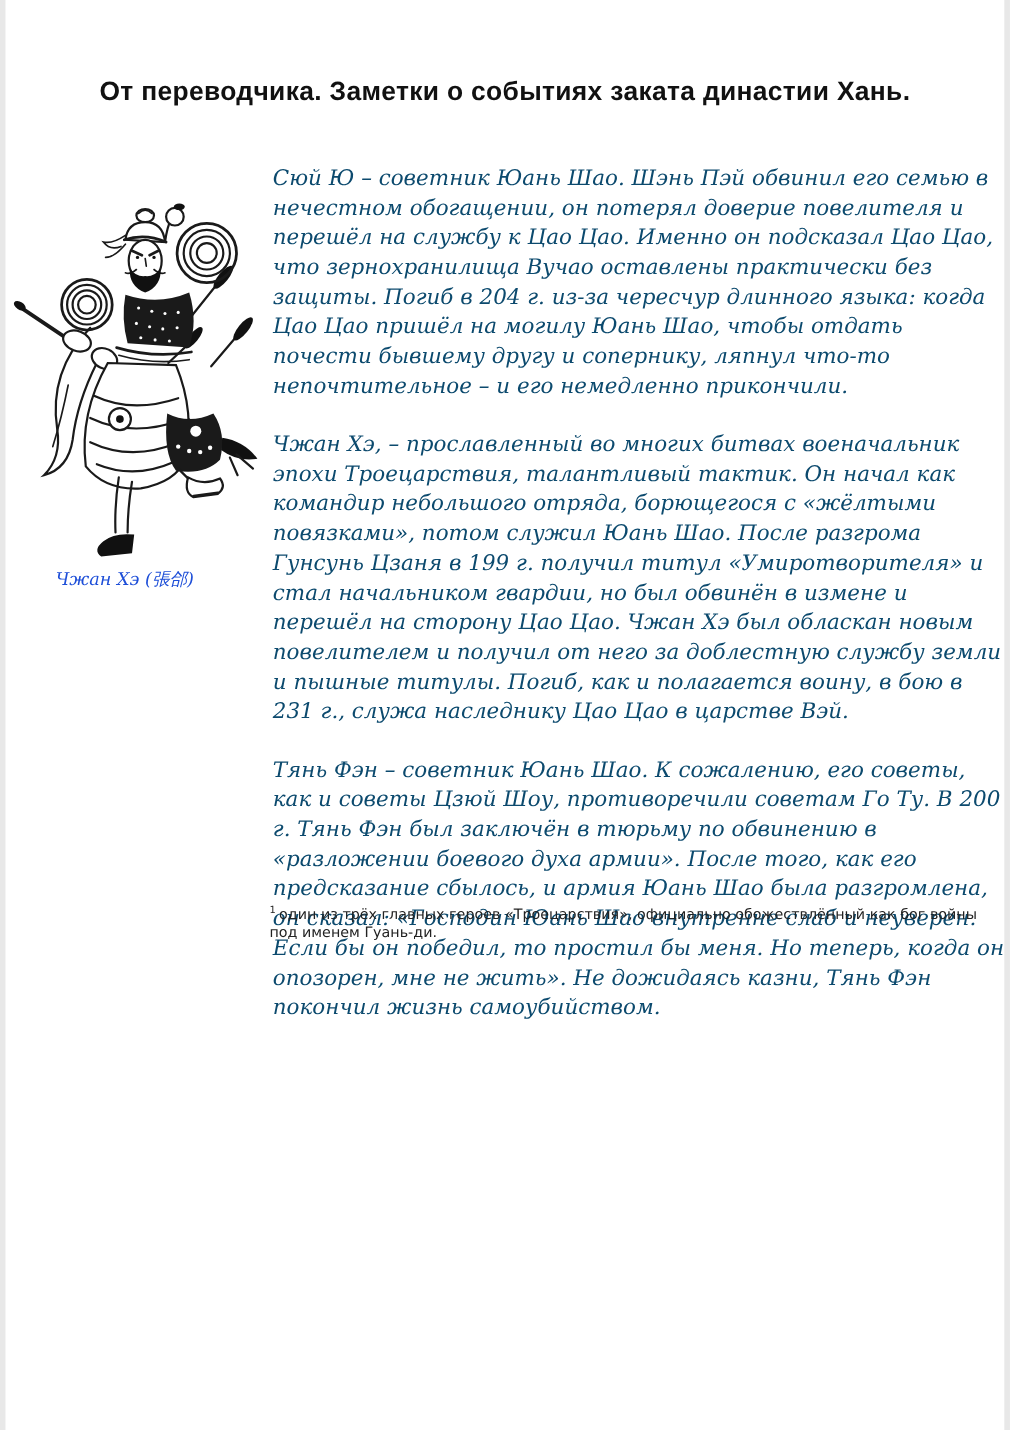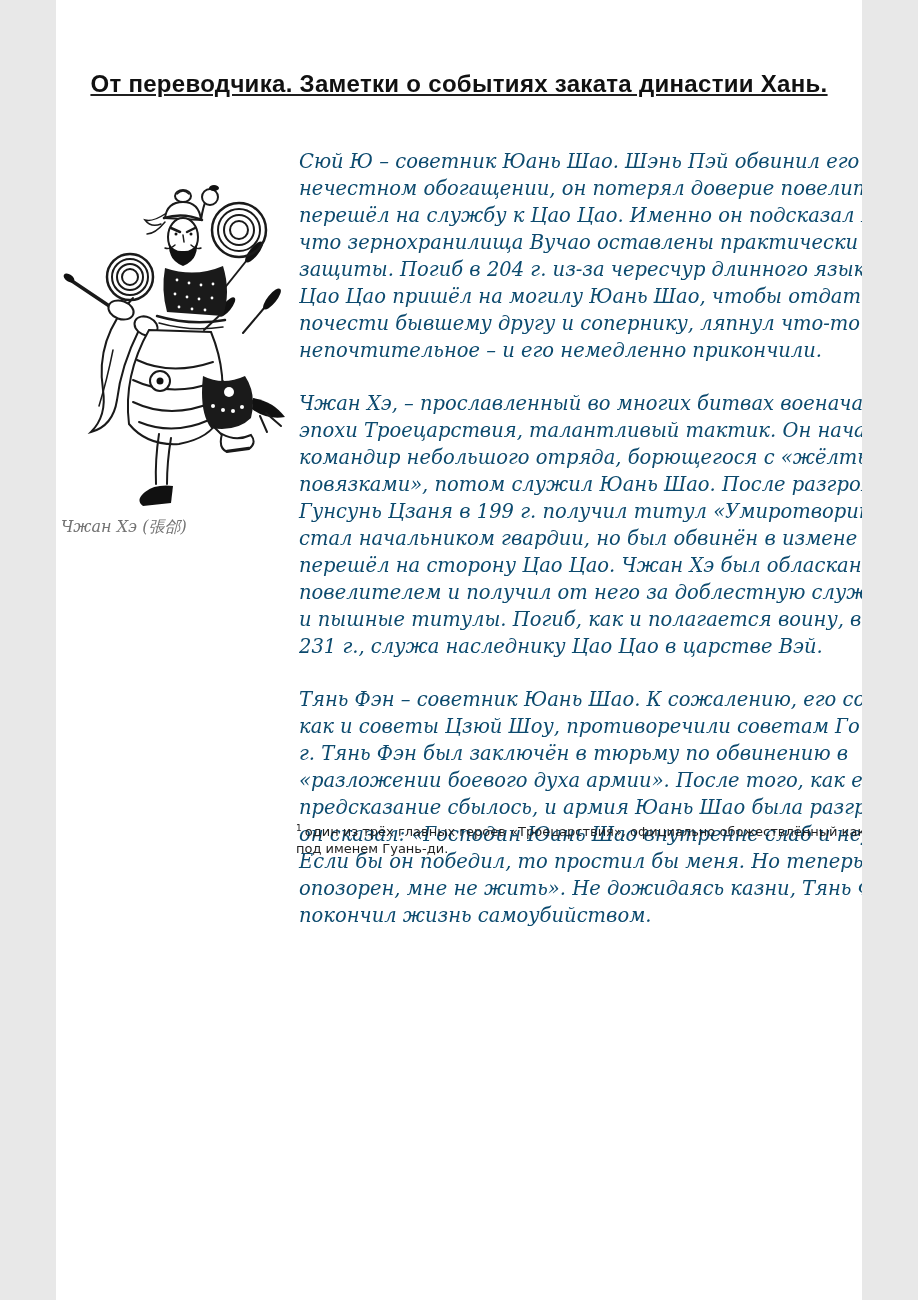--- a/index.html
+++ b/index.html
@@ -1,45 +1,45 @@
 <!DOCTYPE html>
 <html><head>
 <meta charset="utf-8">
 <style>
   html,body{margin:0;padding:0;background:#e8e8e8;}
   .page{
     position:relative;
-    width:806px;height:1300px;
+    width:908px;height:1300px;
     margin:0 auto;
     background:#ffffff;
     font-family:"DejaVu Serif", serif;
     color:#1f1f1f;
     overflow:hidden;
-    text-decoration:underline;
   }
   .doc-title{
     margin:70px 30px 0 30px;
     text-align:center;
     font-family:"Liberation Sans", sans-serif;
     font-weight:bold;
     font-size:24px;
     letter-spacing:0.3px;
     color:#111;
   }
   .figure{
     position:absolute;
     left:5px;top:180px;
     width:235px;
   }
   .figure svg{display:block;}
   .figure-caption{
     margin-top:2px;
+    text-align:center;
     font-style:italic;
     font-size:16px;
-    color:#737373;
+    color:#1d4ed8;
     padding-right:28px;
   }
   .body-col{
     position:absolute;
     left:243px;top:148px;
     width:667px;
   }
   .body-col p{
     margin:0 0 26px 0;
     font-style:italic;

